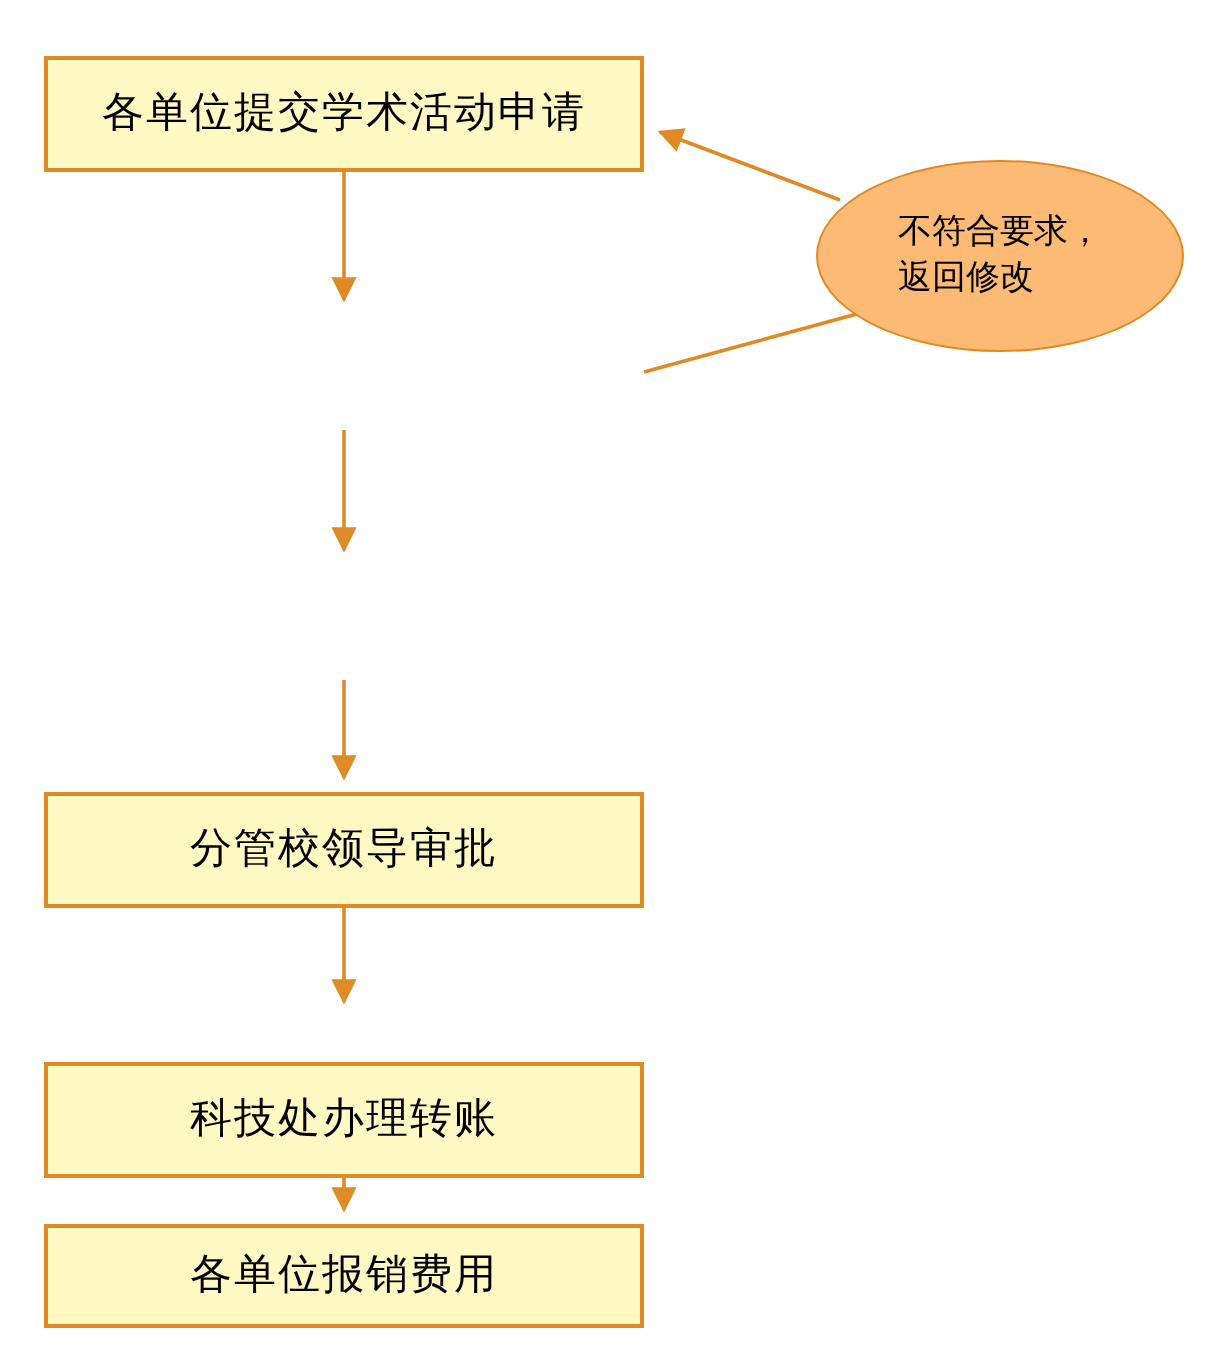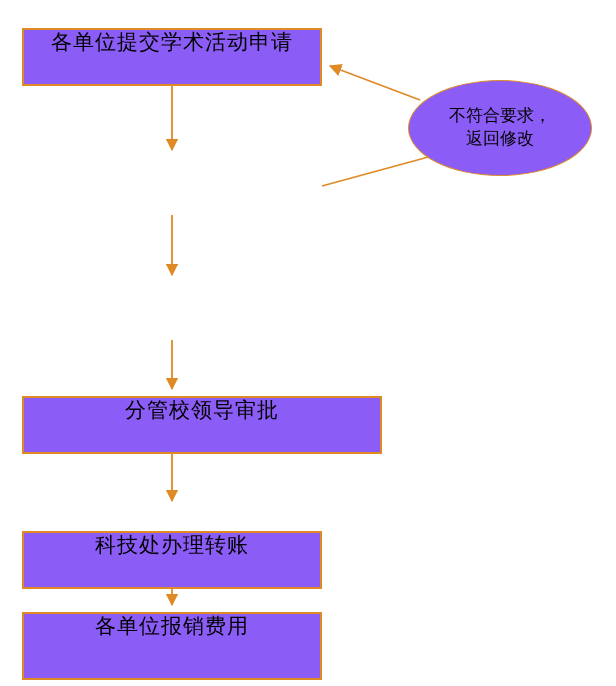--- a/index.html
+++ b/index.html
@@ -15,63 +15,62 @@
   }
   #diagram {
     position: relative;
     width: 616px;
     height: 686px;
   }
   .node {
     position: absolute;
     box-sizing: border-box;
     border: 2px solid #E08A26;
-    background: #8b5cf6;
+    background: #fef9c3;
     display: flex;
-    align-items: flex-start;
+    align-items: center;
     justify-content: center;
     color: #000000;
     font-size: 21px;
     letter-spacing: 1px;
     line-height: 1.2;
     white-space: nowrap;
   }
   .ellipse {
     position: absolute;
     box-sizing: border-box;
     border: 1.5px solid #E08A26;
     border-radius: 50%;
-    background: #8b5cf6;
+    background: #fdba74;
     display: flex;
     align-items: center;
     justify-content: center;
-    text-align: center;
     color: #000000;
     font-size: 17px;
     line-height: 1.35;
   }
   .ellipse span {
     display: block;
     padding: 0 14px;
   }
   svg.edges {
     position: absolute;
     left: 0;
     top: 0;
     width: 616px;
     height: 686px;
     overflow: visible;
   }
   
   #n0 { left: 22px;  top: 28px;  width: 300px; height: 58px; }
   #n1 { left: 22px;  top: 157px; width: 300px; height: 58px; }
   #n2 { left: 22px;  top: 282px; width: 300px; height: 58px; }
-  #n3 { left: 22px;  top: 396px; width: 360px; height: 58px; }
+  #n3 { left: 22px;  top: 396px; width: 300px; height: 58px; }
   #n4 { left: 22px;  top: 531px; width: 300px; height: 58px; }
-  #n5 { left: 22px;  top: 612px; width: 300px; height: 68px; }
+  #n5 { left: 22px;  top: 612px; width: 300px; height: 52px; }
   #e0 { left: 408px; top: 80px;  width: 184px; height: 96px; }
 </style>
 </head>
 <body>
 
 <div id="diagram">
 
   <svg class="edges" viewBox="0 0 616 686" xmlns="http://www.w3.org/2000/svg">
     <defs>
       <marker id="arrow" viewBox="0 0 10 10" refX="9" refY="5" markerWidth="7" markerHeight="7" orient="auto-start-reverse">

